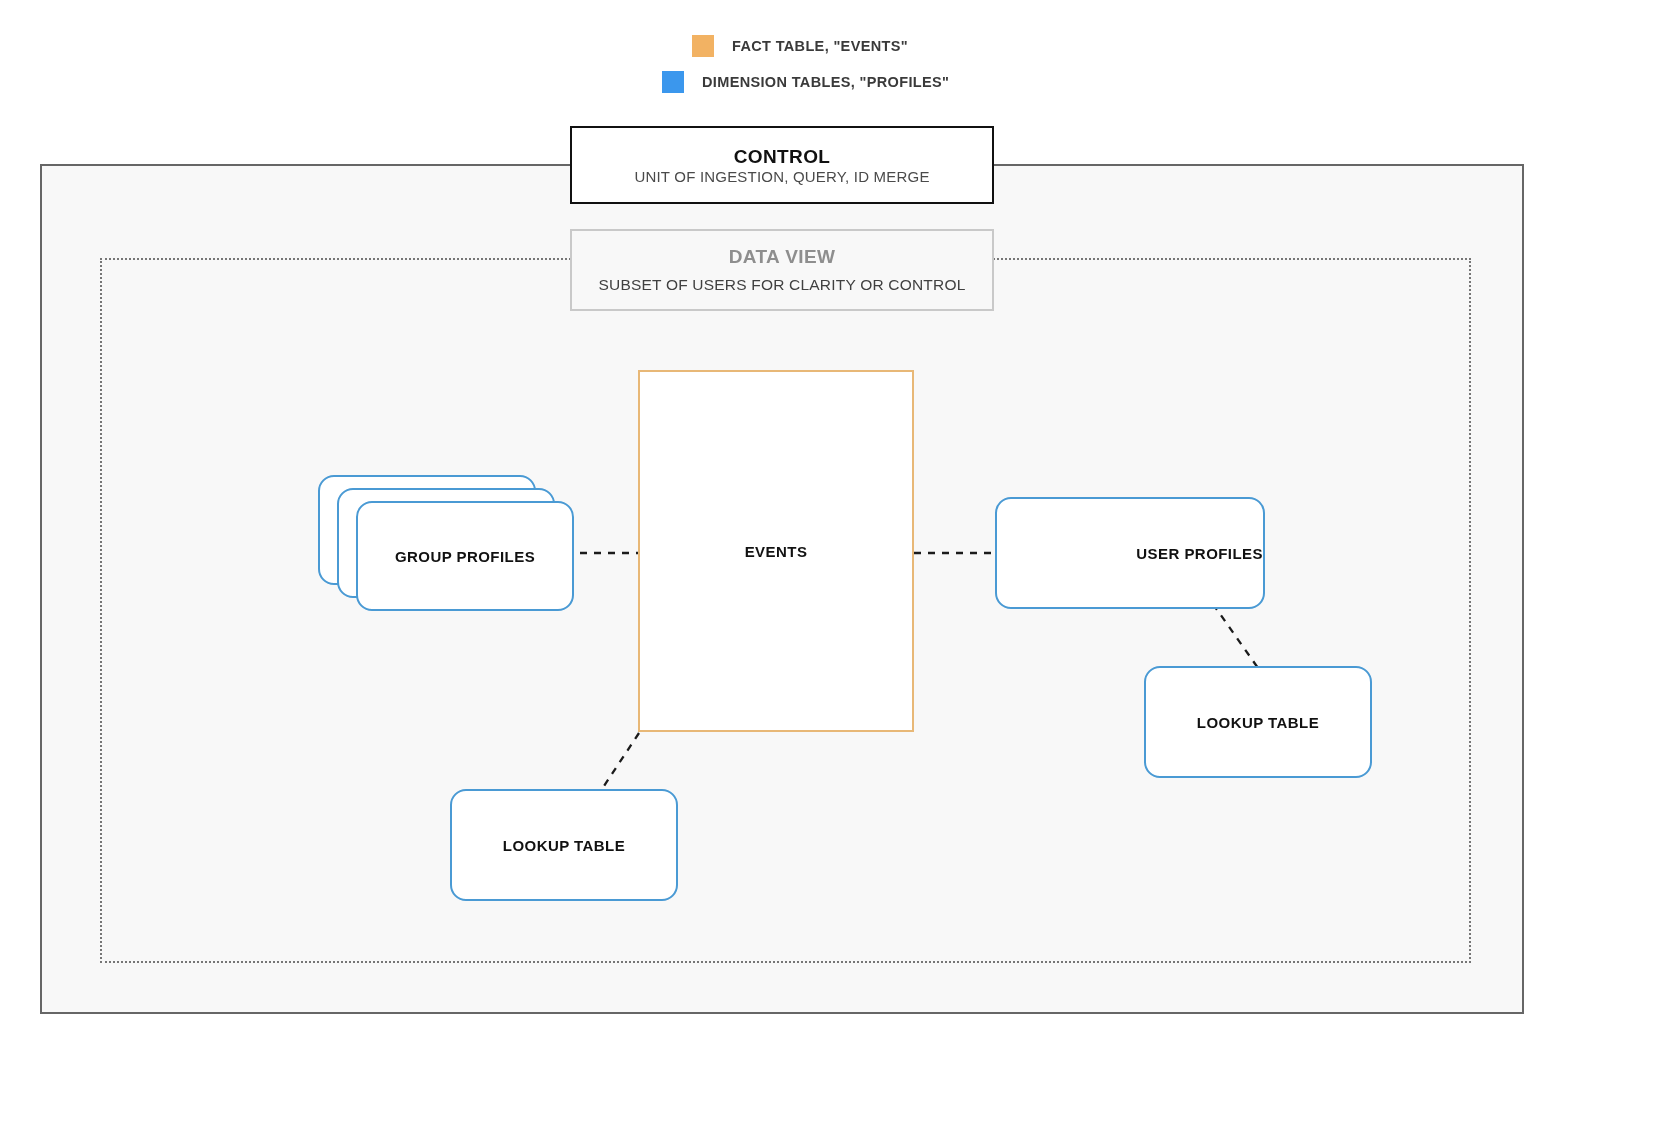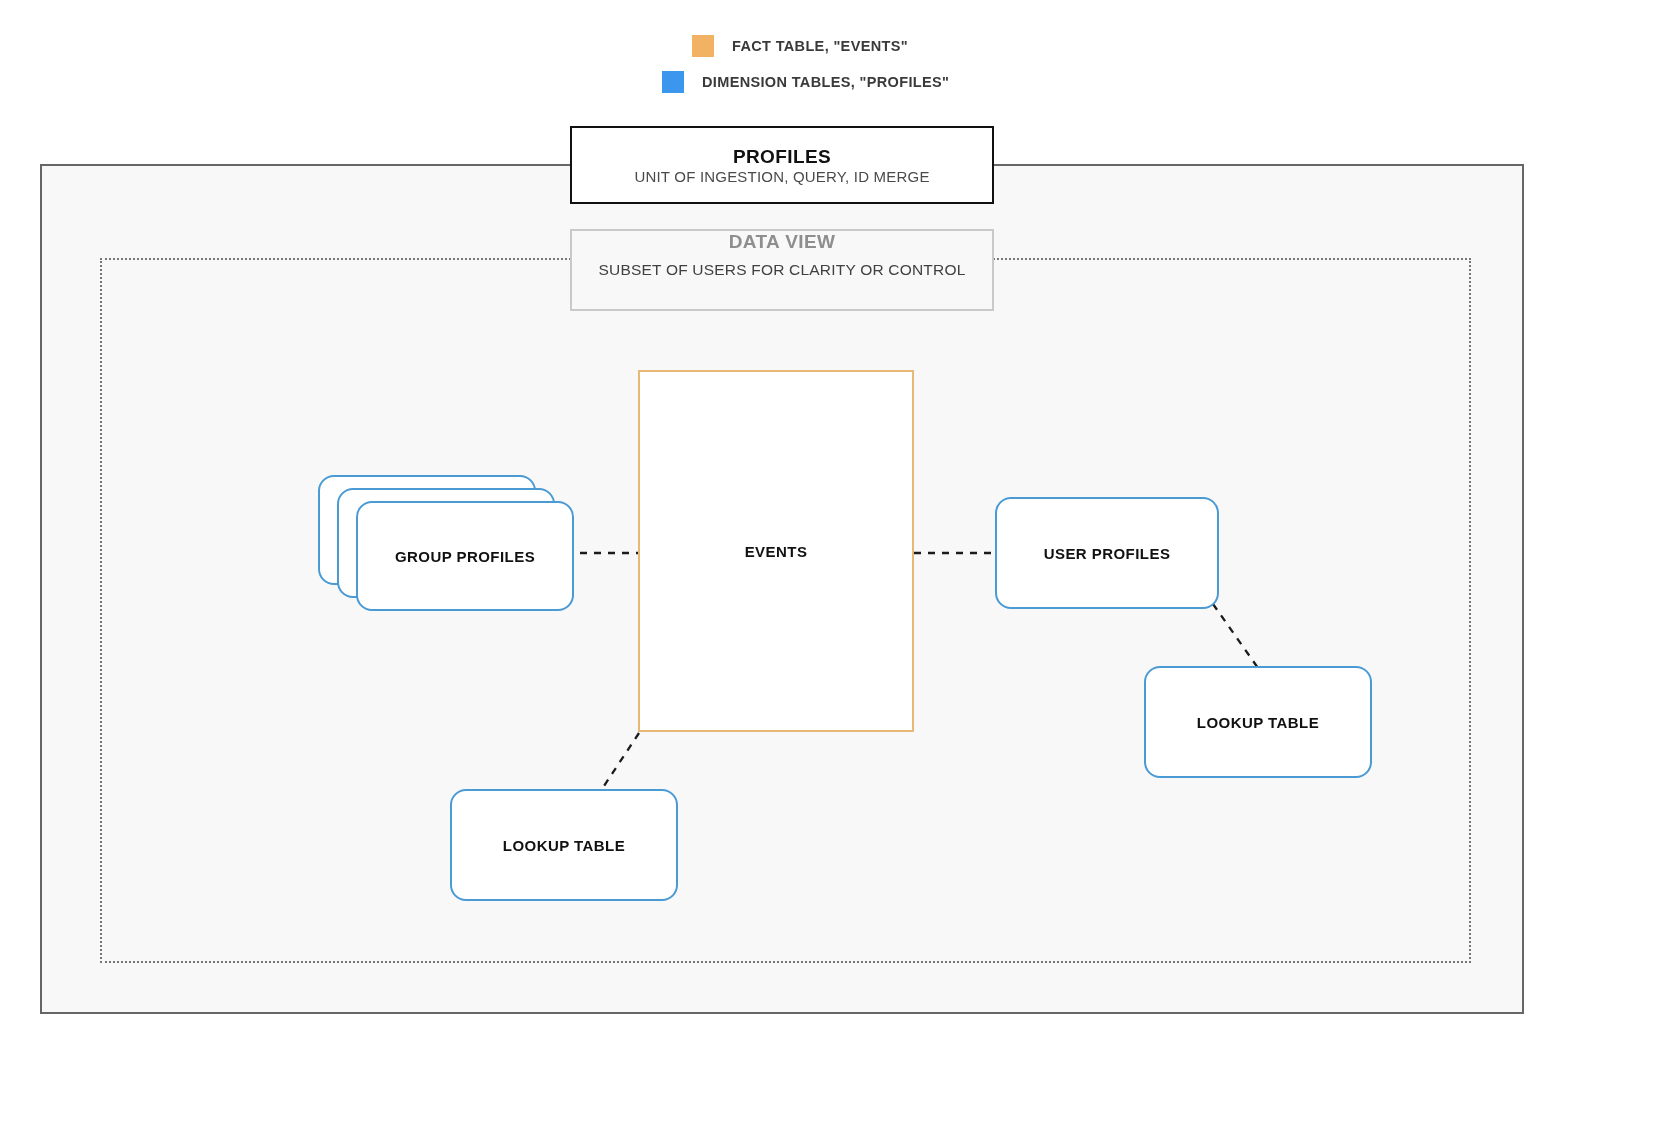--- a/index.html
+++ b/index.html
@@ -53,21 +53,21 @@
     font-size: 15px; color: #4a4a4a; margin-top: 0;
     letter-spacing: 0.2px;
   }
 
   
   #dataview-box {
     position: absolute; left: 570px; top: 229px;
     width: 424px; height: 82px;
     background: #f8f8f8; border: 2px solid #c9c9c9;
     display: flex; flex-direction: column;
-    align-items: center; 
+    align-items: center; justify-content: center;
     z-index: 7;
   }
   #dataview-box .box-title {
     font-size: 19px; font-weight: bold; color: #8e8e8e;
     letter-spacing: 0.4px;
   }
   #dataview-box .box-sub {
     font-size: 15.5px; color: #404040; margin-top: 8px;
     letter-spacing: 0.2px;
   }
@@ -102,21 +102,21 @@
   #group-profiles-stack {
     position: absolute; left: 318px; top: 475px;
     width: 256px; height: 136px; z-index: 6;
   }
   #group-profiles-stack .dim-card { width: 218px; height: 110px; }
   #gp-card-back   { left: 0px;  top: 0px;  z-index: 1; }
   #gp-card-mid    { left: 19px; top: 13px; z-index: 2; }
   #gp-card-front  { left: 38px; top: 26px; z-index: 3; }
 
   #user-profiles-box {
-    left: 995px; top: 497px; width: 224px; height: 112px; z-index: 6;
+    left: 995px; top: 497px; width: 270px; height: 112px; z-index: 6; justify-content: flex-end;
   }
   #lookup-table-right {
     left: 1144px; top: 666px; width: 228px; height: 112px; z-index: 6;
   }
   #lookup-table-left {
     left: 450px; top: 789px; width: 228px; height: 112px; z-index: 6;
   }
 
   
   #connectors {
@@ -147,21 +147,21 @@
   <div id="dataview-boundary"></div>
 
   <svg id="connectors">
     <line x1="566" y1="553" x2="638" y2="553"></line>
     <line x1="914" y1="553" x2="995" y2="553"></line>
     <line x1="1213" y1="604" x2="1258" y2="668"></line>
     <line x1="639" y1="733" x2="600" y2="792"></line>
   </svg>
 
   <div id="project-box">
-    <div class="box-title">PROFILES</div>
+    <div class="box-title">CONTROL</div>
     <div class="box-sub">UNIT OF INGESTION, QUERY, ID MERGE</div>
   </div>
 
   <div id="dataview-box">
     <div class="box-title">DATA VIEW</div>
     <div class="box-sub">SUBSET OF USERS FOR CLARITY OR CONTROL</div>
   </div>
 
   <div id="group-profiles-stack">
     <div class="dim-card" id="gp-card-back"></div>

